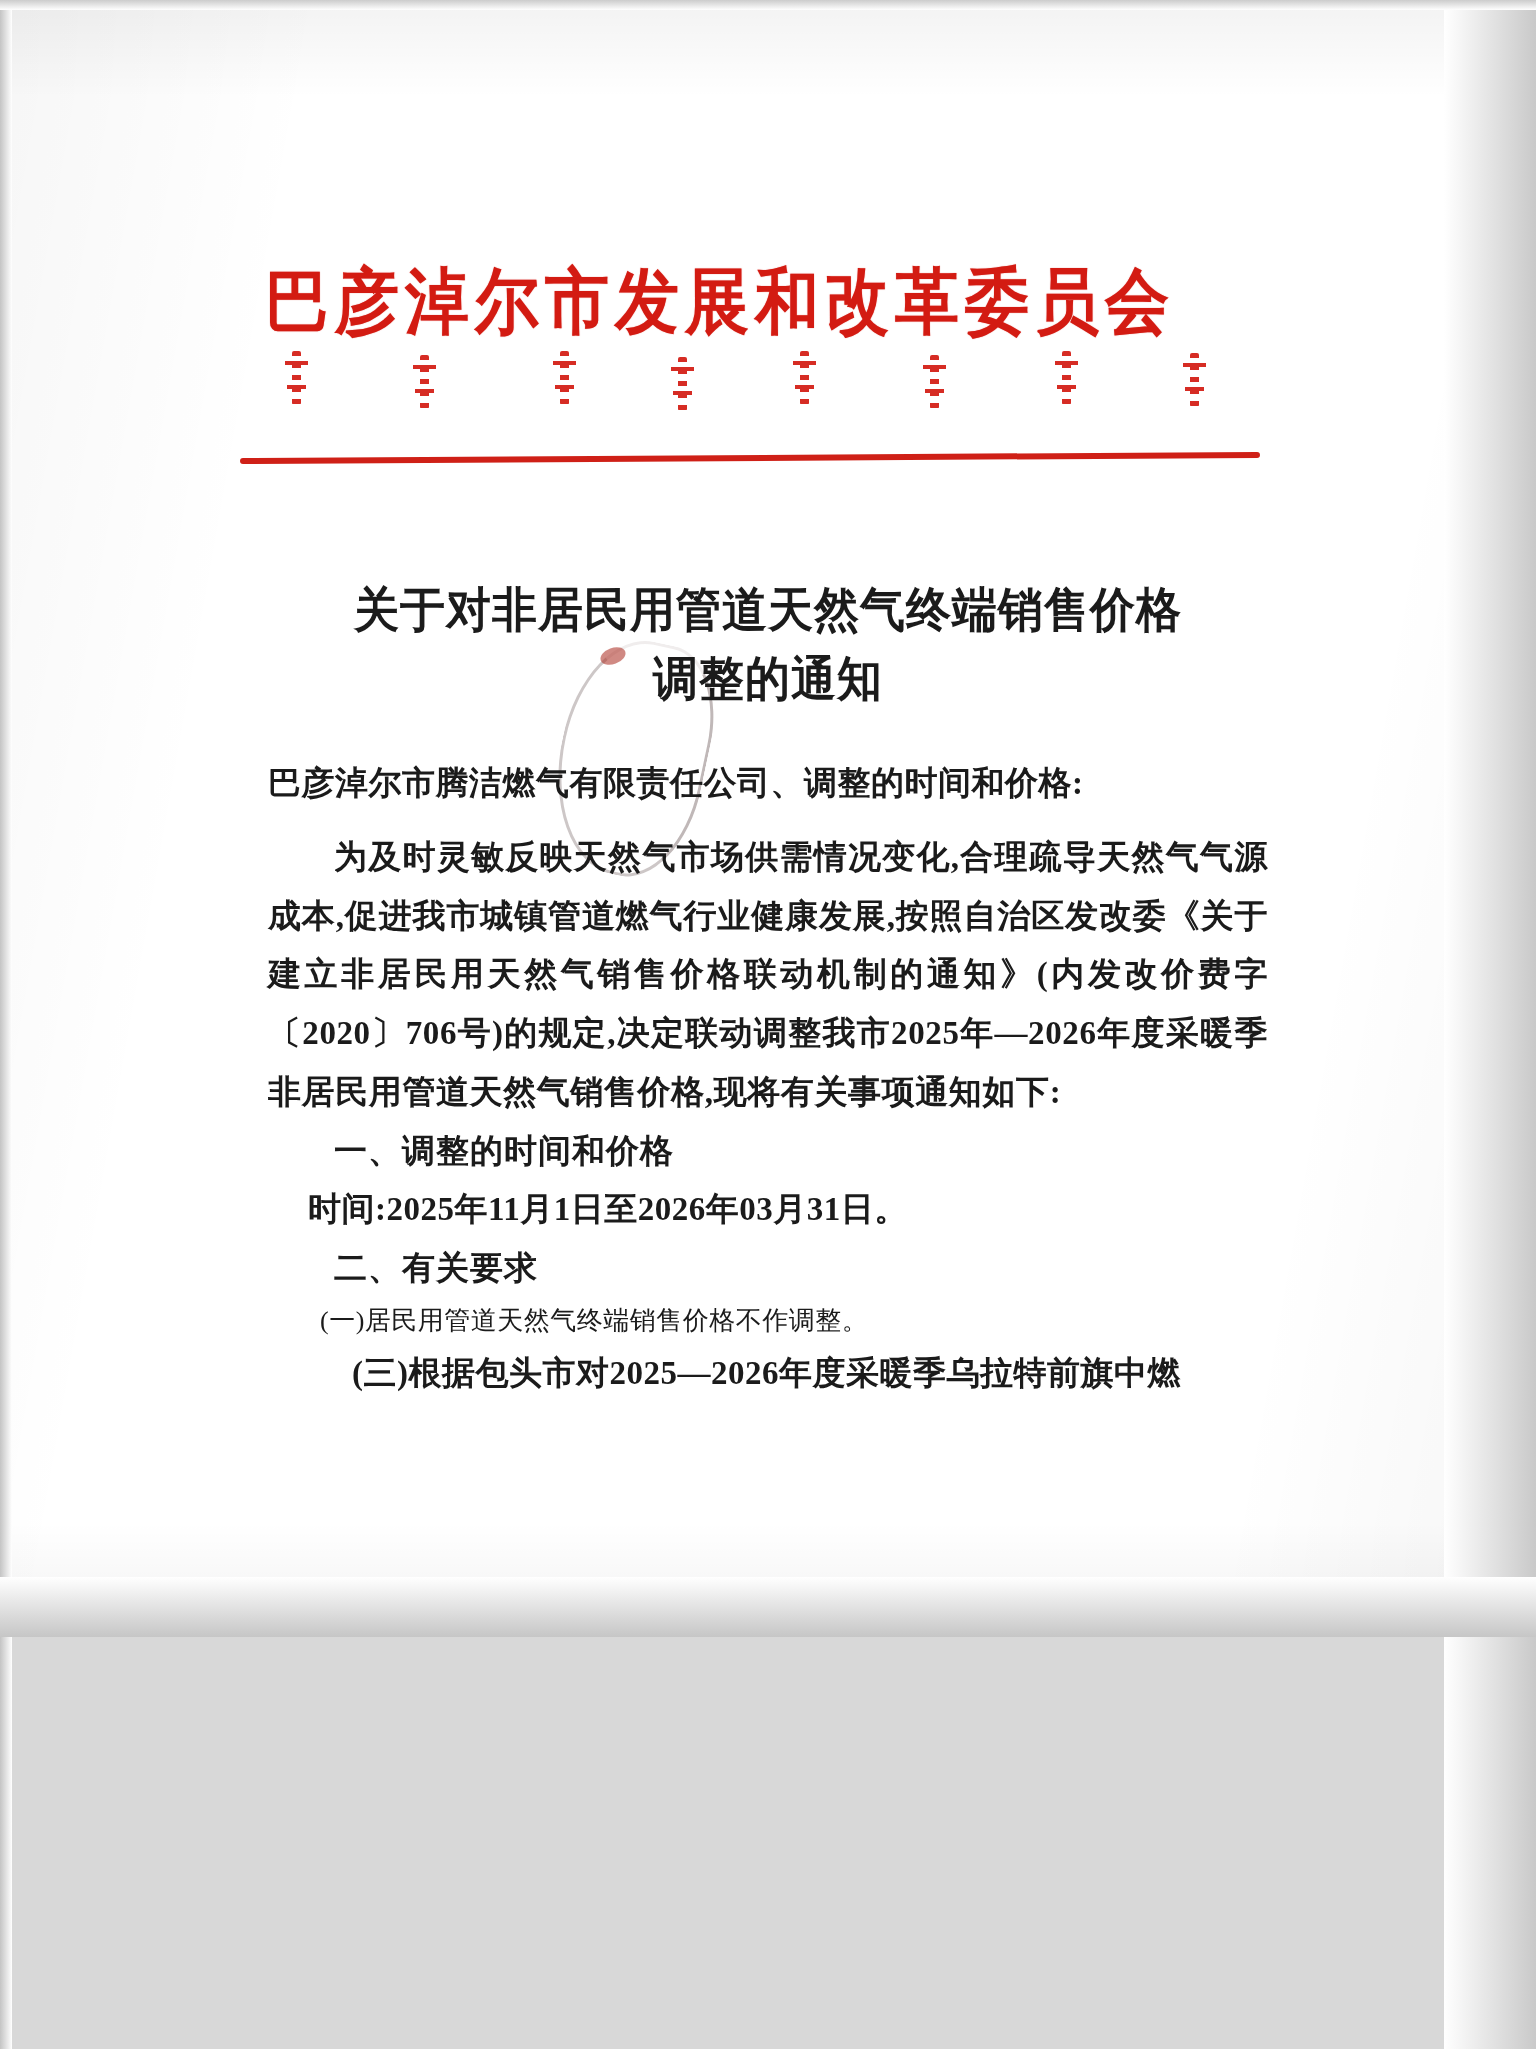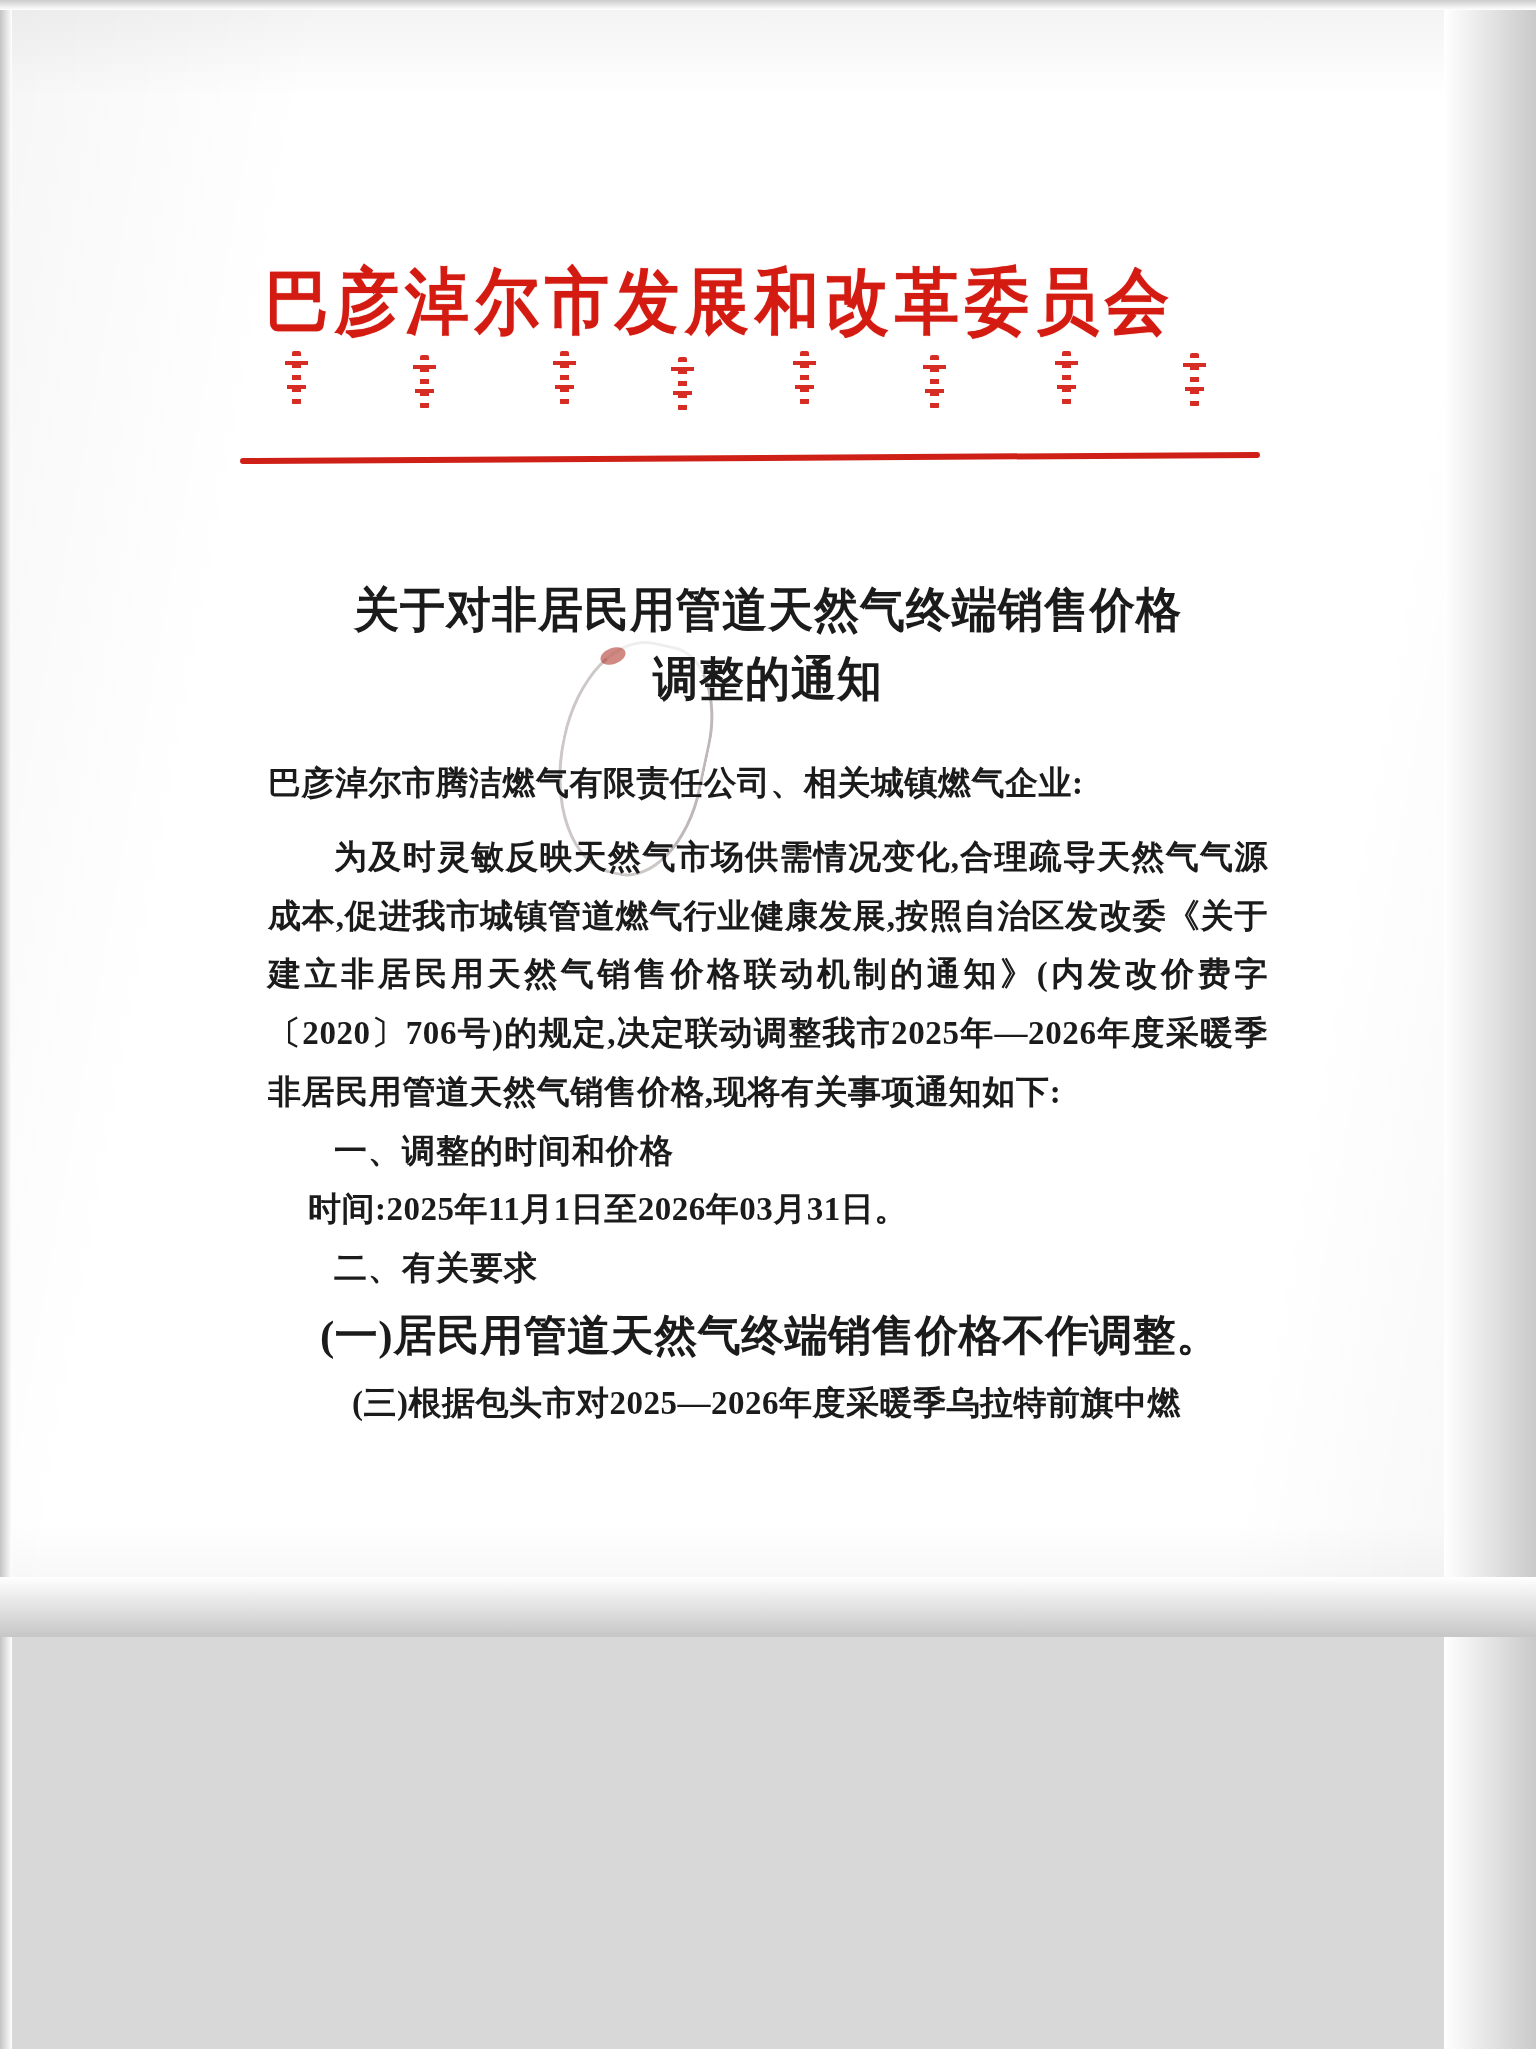--- a/index.html
+++ b/index.html
@@ -146,22 +146,22 @@
     letter-spacing: 1px;
   }
   .sub {
     font-size: 33px;
     font-weight: bold;
     line-height: 1.78;
     text-indent: 40px;
     letter-spacing: 0.5px;
   }
   .sub-indent {
-    font-size: 43px;
-    font-weight: bold;
+    font-size: 26px;
+    font-weight: normal;
     line-height: 1.78;
     text-indent: 52px;
     letter-spacing: 0.5px;
   }
   .last-line {
     position: relative;
     font-size: 33px;
     font-weight: bold;
     line-height: 1.78;
     text-indent: 84px;
@@ -223,21 +223,21 @@
   <div class="pen-mark"></div>
   <div class="pen-dot"></div>
 
   <div class="doc-body">
 
     <div class="doc-title">
       <div>关于对非居民用管道天然气终端销售价格</div>
       <div>调整的通知</div>
     </div>
 
-    <div class="addressee">巴彦淖尔市腾洁燃气有限责任公司、相关城镇燃气企业:</div>
+    <div class="addressee">巴彦淖尔市腾洁燃气有限责任公司、调整的时间和价格:</div>
 
     <div class="para indent">为及时灵敏反映天然气市场供需情况变化,合理疏导天然气气源成本,促进我市城镇管道燃气行业健康发展,按照自治区发改委《关于建立非居民用天然气销售价格联动机制的通知》(内发改价费字〔2020〕706号)的规定,决定联动调整我市2025年—2026年度采暖季非居民用管道天然气销售价格,现将有关事项通知如下:</div>
 
     <div class="heading">一、调整的时间和价格</div>
 
     <div class="sub">时间:2025年11月1日至2026年03月31日。</div>
 
 
     <div class="heading">二、有关要求</div>
 

